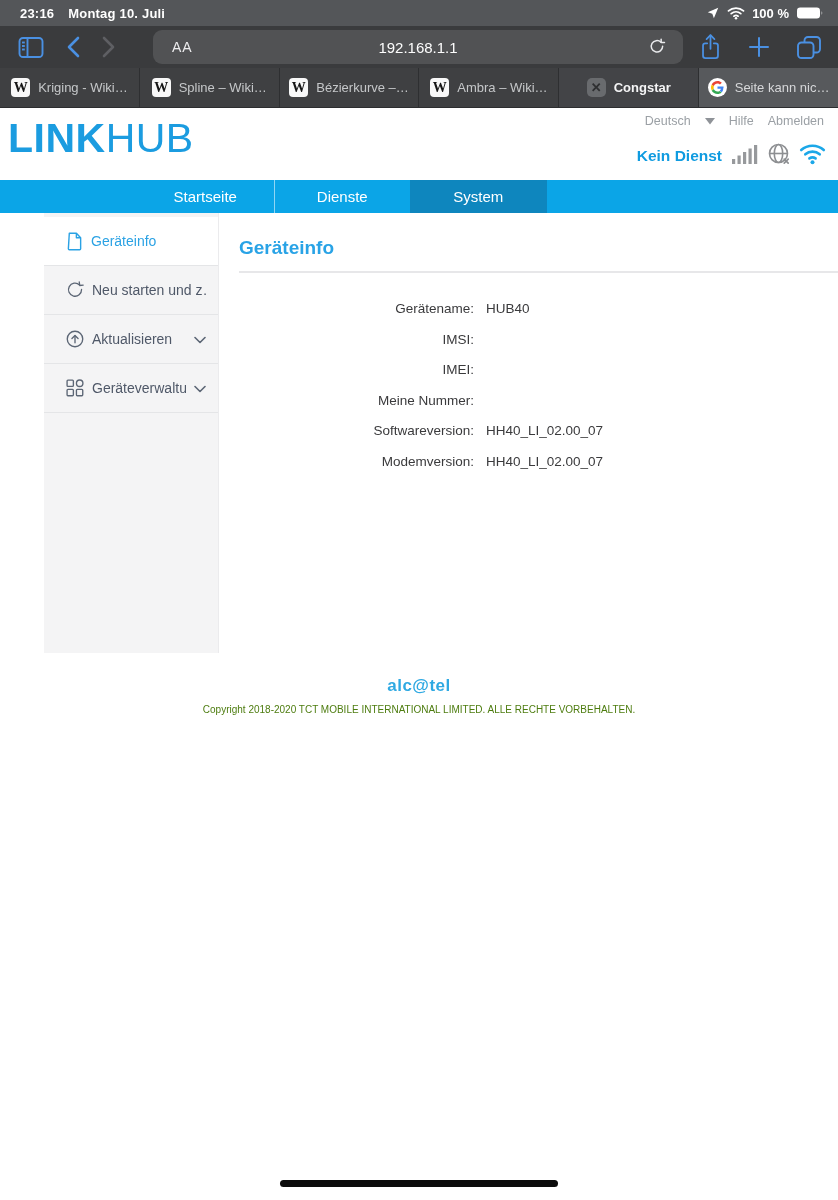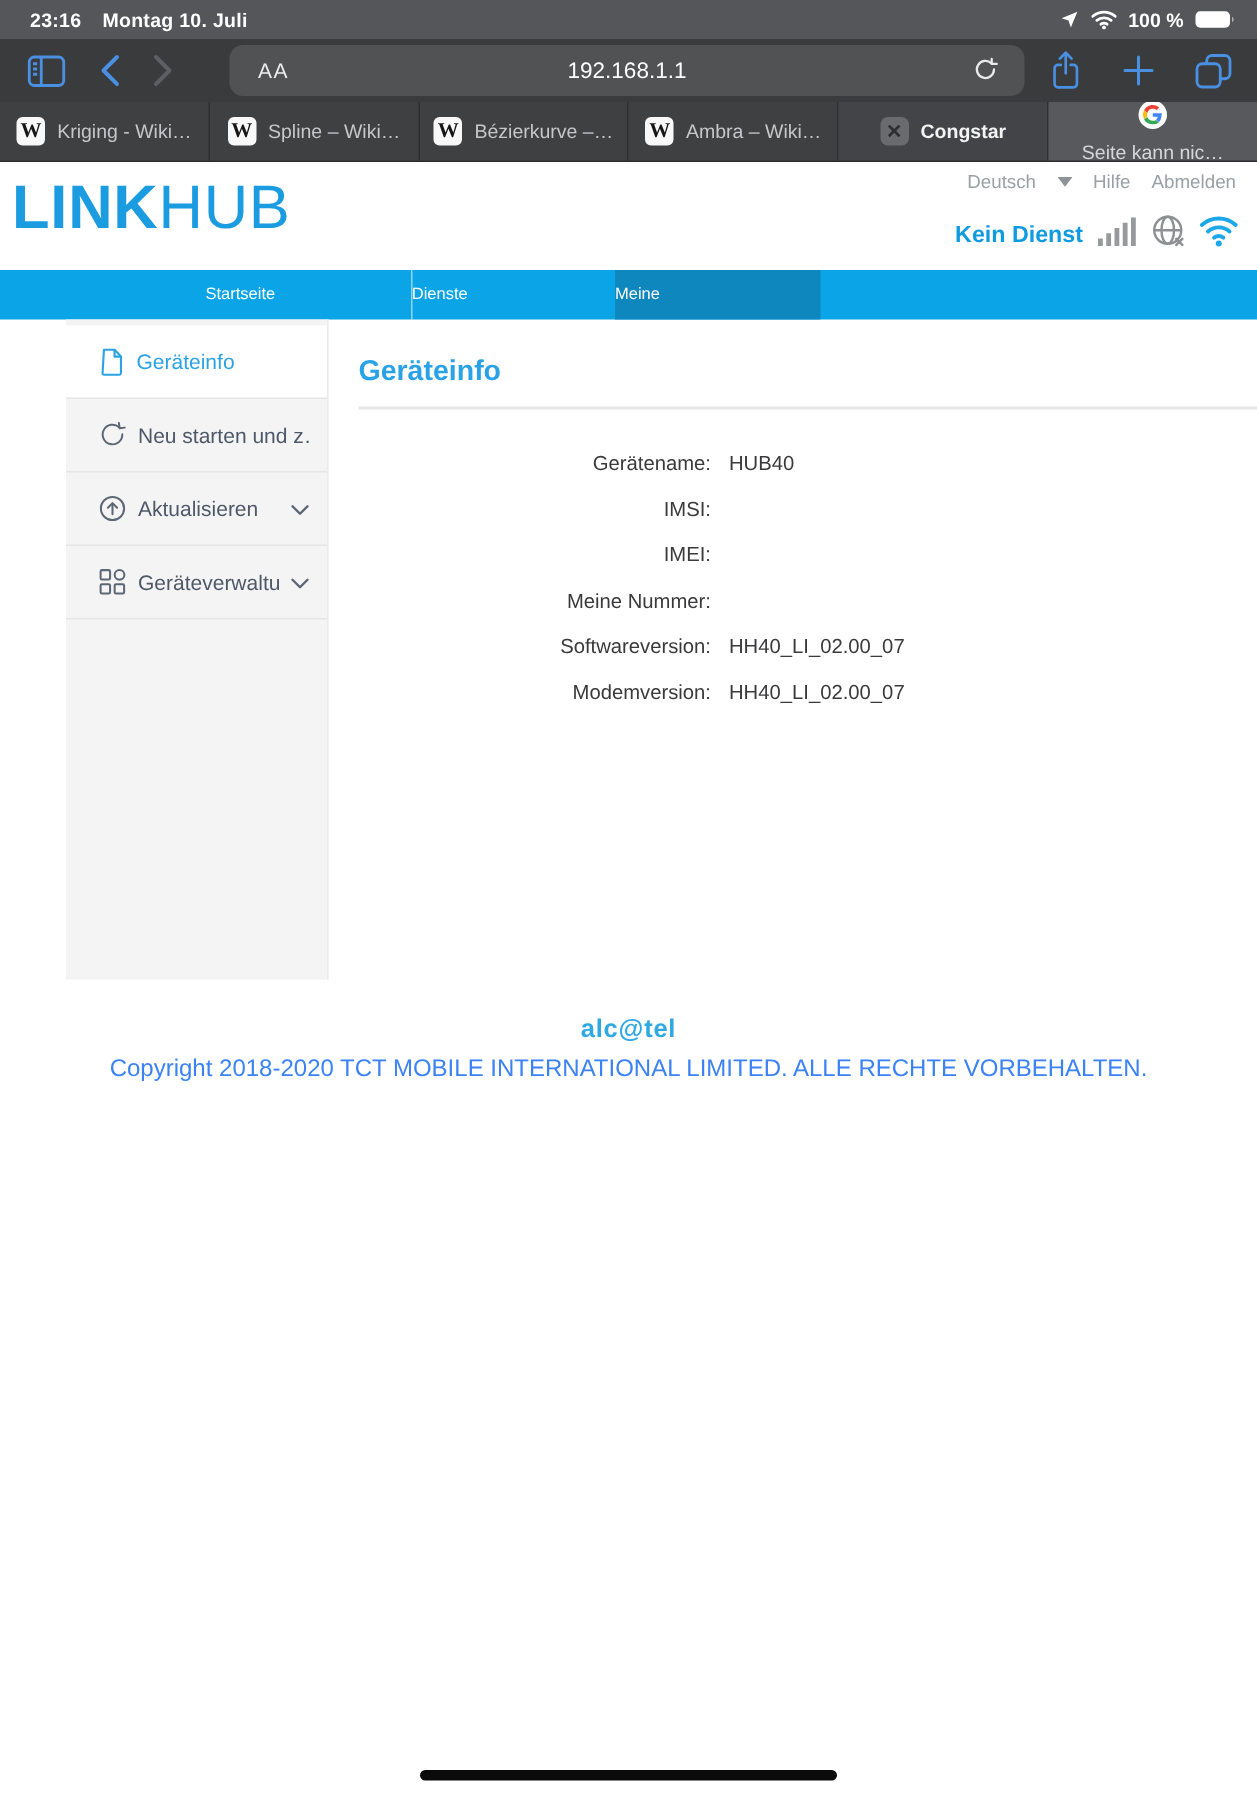--- a/index.html
+++ b/index.html
@@ -22,42 +22,42 @@
   .reload-btn{position:absolute;right:10px;background:none;border:none;cursor:pointer;display:flex;}
   .tb-right{position:absolute;right:16px;top:0;height:42px;display:flex;align-items:center;gap:26px;}
 
   
   .tab-bar{position:absolute;top:68px;left:0;width:838px;height:40px;background:#37383a;display:flex;border-bottom:1px solid #2c2d2f;box-sizing:border-box;}
   .tab{flex:1;display:flex;align-items:center;justify-content:center;gap:8px;background:#3f4042;border-right:1px solid #2e2f31;box-sizing:border-box;cursor:pointer;overflow:hidden;}
   .tab:last-child{border-right:none;}
   .tab-title{font-size:13px;color:#c5c7c9;white-space:nowrap;}
   .tab.active{background:#434447;}
   .tab.active .tab-title{color:#f4f4f5;font-weight:bold;}
-  .tab.light{background:#57595c;flex-direction:column;}
+  .tab.light{background:#57595c;}
   .tab.light .tab-title{color:#d6d7d9;}
   .fav{width:19px;height:19px;border-radius:4px;display:flex;align-items:center;justify-content:center;flex:0 0 auto;}
   .fav.wiki{background:#f8f8f8;color:#161616;font-family:"Liberation Serif",serif;font-weight:bold;font-size:14px;}
   .fav.close-box{background:#696b6e;color:#2e2f31;font-size:13px;font-weight:bold;border-radius:5px;cursor:pointer;}
   .fav.g-circle{background:#ffffff;border-radius:50%;}
   .fav.g-circle svg{width:13px;height:13px;}
 
   
   .site-header{position:absolute;top:108px;left:0;width:838px;height:72px;background:#fff;}
   .logo{position:absolute;left:8px;top:8px;font-size:41px;letter-spacing:.5px;line-height:1.1;}
   .logo .bold{color:var(--brand-blue);font-weight:bold;}
   .logo .light{color:var(--brand-blue);font-weight:300;}
   .hdr-links{position:absolute;right:14px;top:6px;display:flex;align-items:center;gap:14px;font-size:12.5px;color:#9ba0a5;}
   .hdr-link{cursor:pointer;display:flex;align-items:center;gap:14px;background:none;border:none;font-size:12.5px;color:#9ba0a5;padding:0;}
   .conn-row{position:absolute;right:12px;top:34px;display:flex;align-items:center;gap:8px;}
   .conn-text{color:var(--status-blue);font-weight:bold;font-size:15.5px;margin-right:2px;}
 
   
   .main-nav{position:absolute;top:180px;left:0;width:838px;height:33px;background:var(--nav-blue);display:flex;}
   .nav-spacer{width:137px;}
-  .nav-item{width:136.5px;text-align:left;line-height:33px;color:#fff;font-size:11px;cursor:pointer;box-sizing:border-box;}
+  .nav-item{width:136.5px;text-align:center;line-height:33px;color:#fff;font-size:15px;cursor:pointer;box-sizing:border-box;}
   .nav-item.sep{border-left:1px solid rgba(255,255,255,.55);}
   .nav-item.active{background:var(--nav-active-blue);}
 
   
   .content{position:absolute;top:213px;left:0;width:838px;height:440px;display:flex;padding-left:44px;}
   .sidebar{width:175px;background:#f4f4f5;border-right:1px solid #ebebed;box-sizing:border-box;display:flex;flex-direction:column;padding-top:4px;}
   .side-item{height:49px;display:flex;align-items:center;padding-left:22px;padding-right:12px;border-bottom:1px solid #e4e5e7;color:#4f5868;font-size:14px;cursor:pointer;gap:8px;box-sizing:border-box;}
   .side-item .lbl{flex:1;white-space:nowrap;overflow:hidden;}
   .side-item.active{background:#ffffff;color:var(--sidebar-active-blue);}
   .side-icon{display:flex;flex:0 0 auto;}
@@ -65,21 +65,21 @@
   .page-title{color:var(--heading-blue);font-size:19px;font-weight:bold;margin:0;}
   .title-rule{border:none;border-top:2px solid #e7e7e9;margin:12px 0 0 0;}
   .fields{margin-top:28px;}
   .field-row{display:flex;align-items:baseline;height:30.6px;font-size:13.5px;color:#3a3a3c;}
   .field-label{width:235px;text-align:right;flex:0 0 auto;}
   .field-value{margin-left:12px;}
 
   
   .page-footer{position:absolute;top:676px;left:0;width:838px;display:flex;align-items:center;justify-content:center;gap:8px;flex-direction:column;}
   .footer-logo{color:var(--footer-logo-blue);font-size:17px;font-weight:bold;letter-spacing:.5px;}
-  .footer-text{font-size:16px;color:#3b82f6;}
+  .footer-text{font-size:10px;color:#4d7c0f;}
 
   
   .home-indicator{position:absolute;left:280px;top:1180px;width:278px;height:7px;border-radius:4px;background:#0b0b0b;cursor:grab;}
 </style>
 </head>
 <body>
 
 <div class="screen">
 
   <div class="status-bar">
@@ -262,21 +262,21 @@
             <circle cx="13.5" cy="19.3" r="2" fill="#1ba7e8"></circle>
           </svg>
       </span>
     </div>
   </div>
 
   <nav class="main-nav">
     <div class="nav-spacer"></div>
     <div class="nav-item">Startseite</div>
     <div class="nav-item sep">Dienste</div>
-    <div class="nav-item active">Meine</div>
+    <div class="nav-item active">System</div>
   </nav>
 
   <div class="content">
     <aside class="sidebar">
       <div class="side-item active">
         <span class="side-icon">
           <svg width="17" height="19" viewBox="0 0 18 20">
               <g fill="none" stroke="#2ba2e4" stroke-width="1.5" stroke-linejoin="round">
                 <path d="M3.5 1.2 h7.5 l4.5 4.8 v11.8 a1 1 0 0 1-1 1 h-11 a1 1 0 0 1-1-1 Z"></path>
                 <path d="M11 1.2 v4.8 h4.5"></path>

